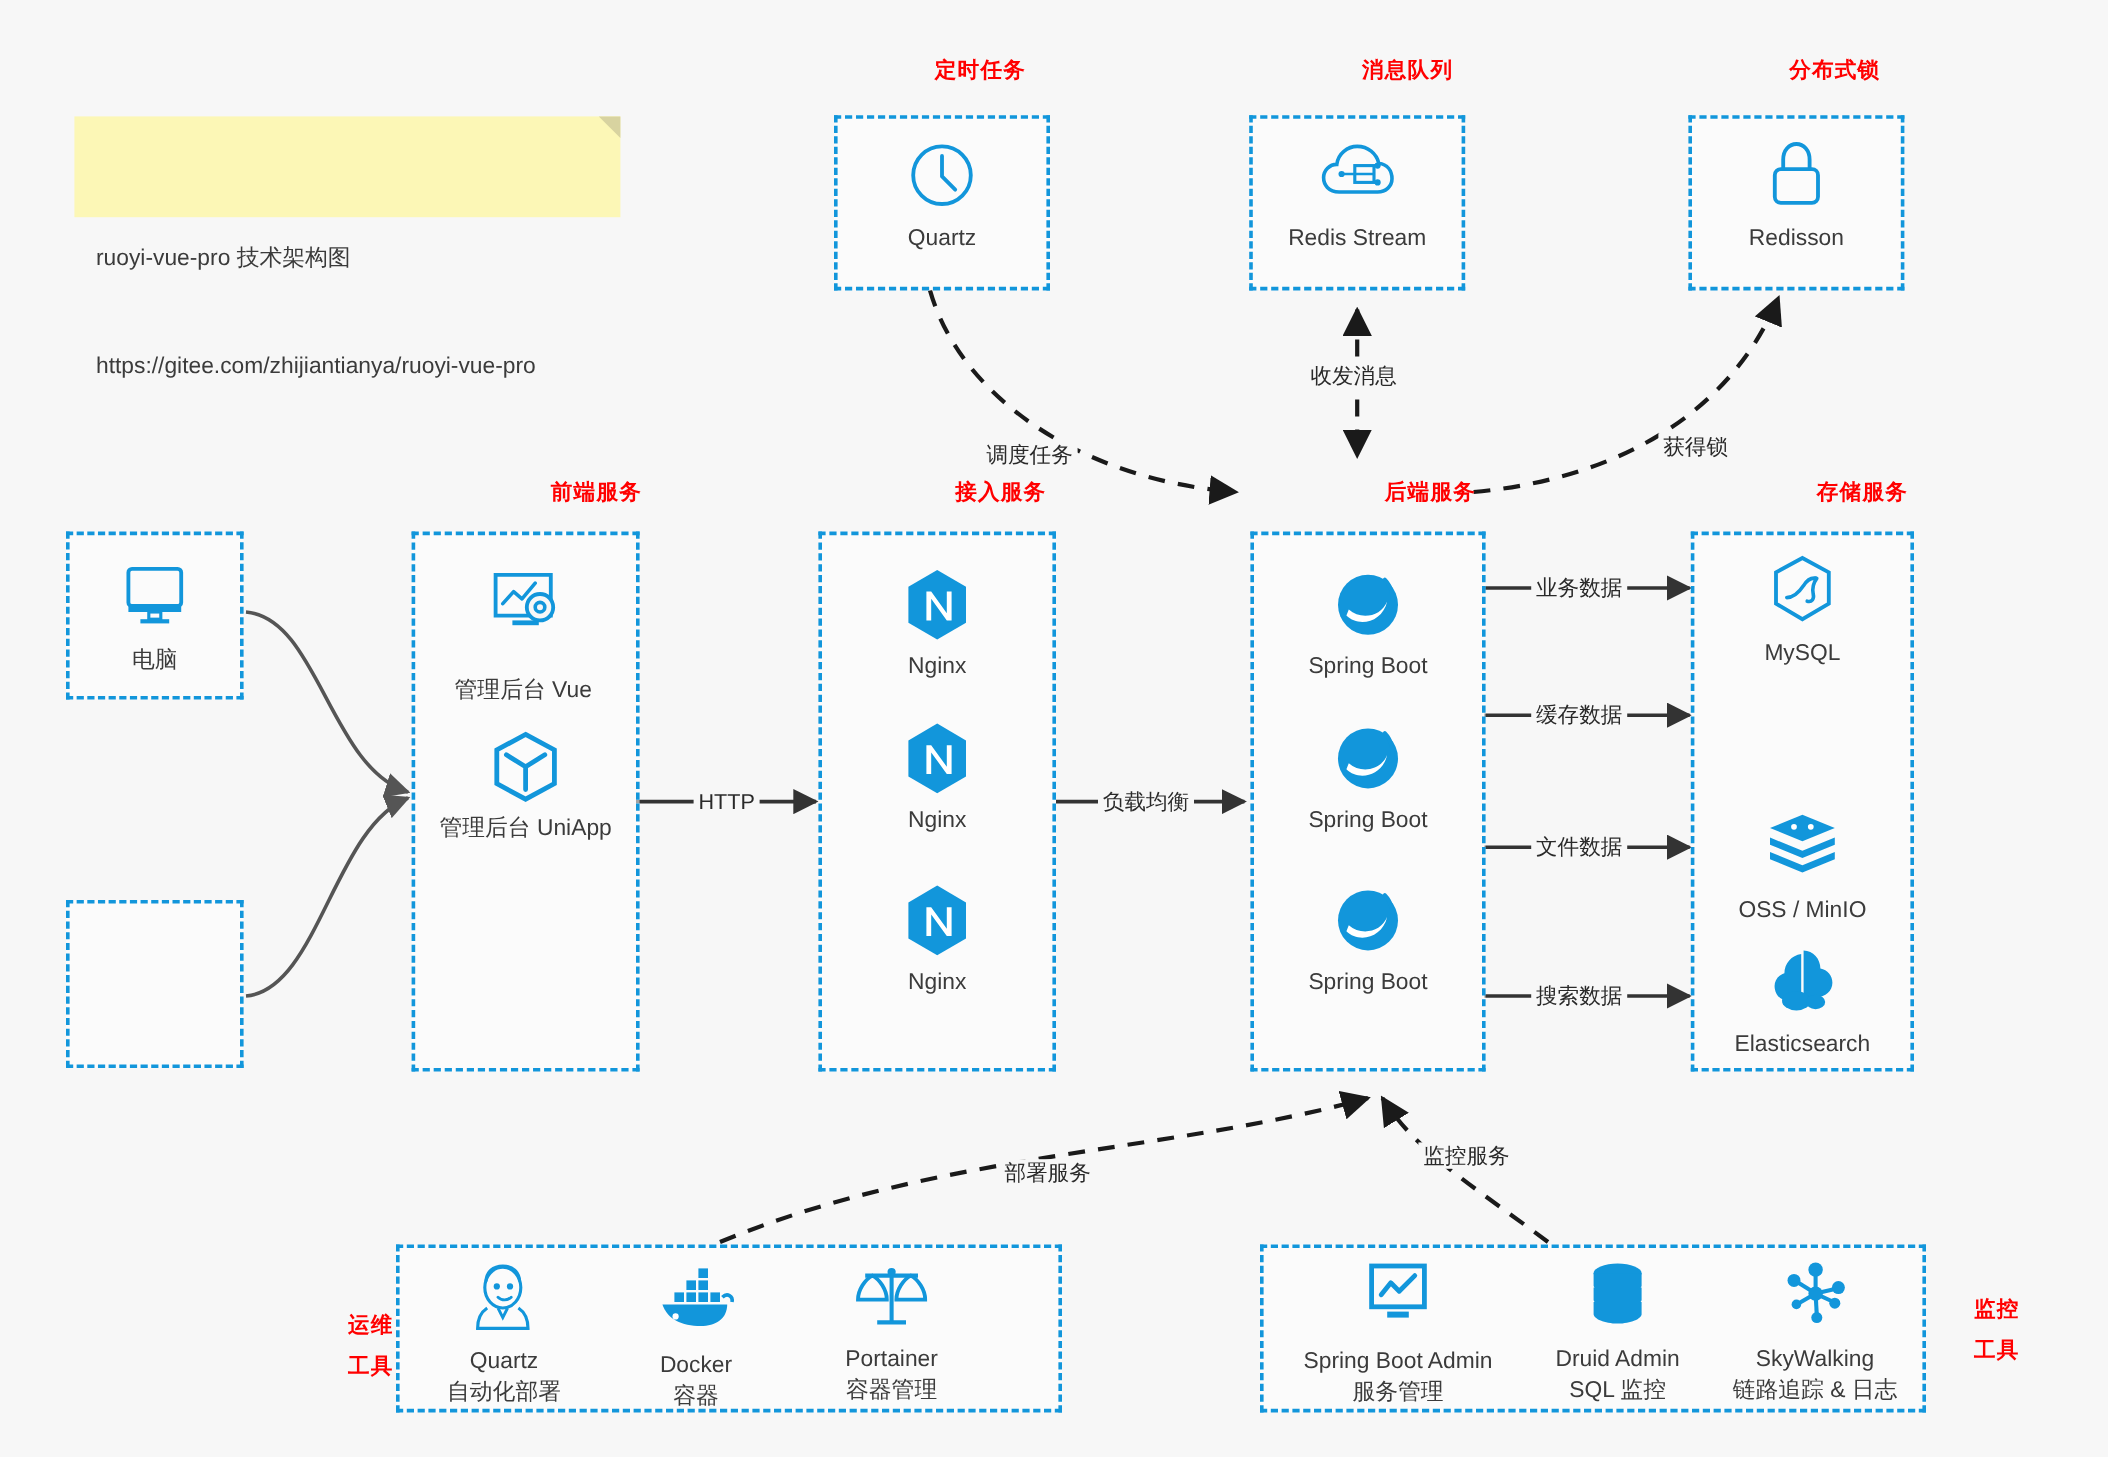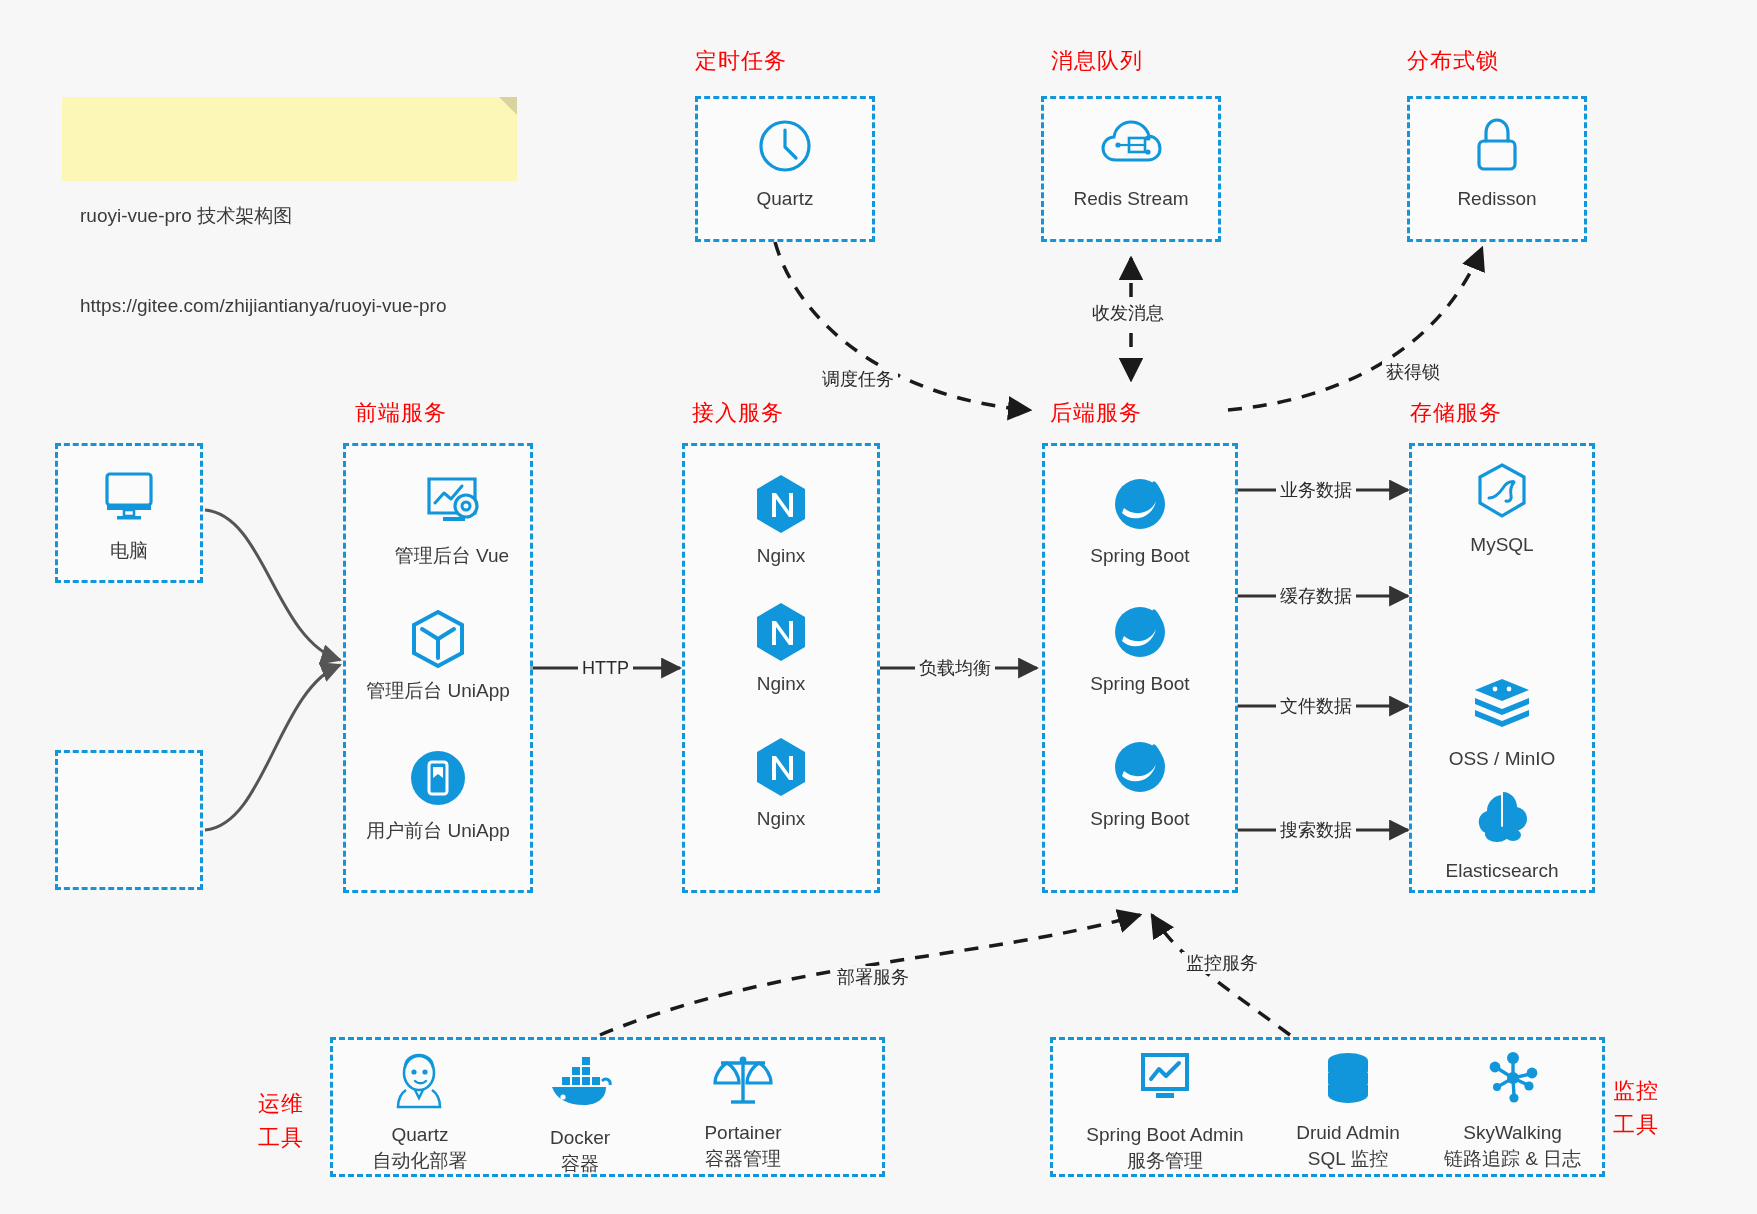--- a/index.html
+++ b/index.html
@@ -37,25 +37,25 @@
   .note-fold {
     position: absolute;
     right: 0; top: 0;
     width: 0; height: 0;
     border-left: 18px solid transparent;
     border-top: 18px solid #d8d3a0;
   }
   .group-title {
     position: absolute;
     color: #ff0000;
-    font-weight: normal;
-    font-size: 22px;
+    font-weight: bold;
+    font-size: 18px;
     letter-spacing: 1px;
     white-space: nowrap;
-    text-align: left;
+    text-align: right;
   }
   .group-title.side {
     line-height: 34px;
     white-space: pre-line;
   }
   .box {
     position: absolute;
     border: 3px dashed #1296db;
     background: rgba(255,255,255,0.55);
     box-sizing: border-box;
@@ -199,21 +199,21 @@
       </svg>
     </span>
     <span class="lbl">电脑</span>
   </div>
 
   <div class="box" style="left:55px; top:750px; width:148px; height:140px;"></div>
 
   <div class="group-title" style="left:355px; top:398px; width:180px;">前端服务</div>
   <div class="box" style="left:343px; top:443px; width:190px; height:450px;"></div>
 
-  <div class="node" style="left:372px; top:473px;">
+  <div class="node" style="left:356px; top:473px;gap:20px;">
     <span class="icon">
       <svg width="62" height="58" viewBox="0 0 62 58">
         <path d="M8 6 L54 6 L54 40 L8 40 Z" fill="none" stroke="#1296db" stroke-width="3.2"></path>
         <path d="M14 30 L23 20 L30 26 L41 13" fill="none" stroke="#1296db" stroke-width="3" stroke-linecap="round" stroke-linejoin="round"></path>
         <rect x="22" y="44" width="22" height="4" fill="#1296db"></rect>
         <circle cx="45" cy="33" r="11" fill="#f7f7f7" stroke="#1296db" stroke-width="3.2"></circle>
         <circle cx="45" cy="33" r="4" fill="none" stroke="#1296db" stroke-width="3"></circle>
       </svg>
     </span>
     <span class="lbl">管理后台 Vue</span>
@@ -222,30 +222,20 @@
   <div class="node" style="left:358px; top:608px;">
     <span class="icon">
       <svg width="60" height="62" viewBox="0 0 60 62">
         <path d="M30 4 L54 17 L54 45 L30 58 L6 45 L6 17 Z" fill="none" stroke="#1296db" stroke-width="4"></path>
         <path d="M30 31 L30 50 M30 31 L14 21 M30 31 L46 21" fill="none" stroke="#1296db" stroke-width="4" stroke-linecap="round"></path>
       </svg>
     </span>
     <span class="lbl">管理后台 UniApp</span>
   </div>
 
-  <div class="node" style="left:358px; top:748px;">
-    <span class="icon">
-      <svg width="60" height="60" viewBox="0 0 60 60">
-        <circle cx="30" cy="30" r="27" fill="#1296db"></circle>
-        <rect x="21" y="14" width="18" height="32" rx="3" fill="none" stroke="#ffffff" stroke-width="3"></rect>
-        <path d="M25 19 L35 19 L35 30 L30 26 L25 30 Z" fill="#ffffff"></path>
-      </svg>
-    </span>
-    <span class="lbl">用户前台 UniApp</span>
-  </div>
 
   <div class="group-title" style="left:692px; top:398px; width:180px;">接入服务</div>
   <div class="box" style="left:682px; top:443px; width:198px; height:450px;"></div>
 
   <div class="node" style="left:701px; top:473px;">
     <span class="icon">
       <svg width="56" height="62" viewBox="0 0 56 62">
         <path d="M28 2 L52 16 L52 46 L28 60 L4 46 L4 16 Z" fill="#1296db"></path>
         <path d="M19 44 L19 20 L23 20 L36 38 L36 20 L40 20 L40 44 L36 44 L23 26 L23 44 Z" fill="#ffffff"></path>
       </svg>

